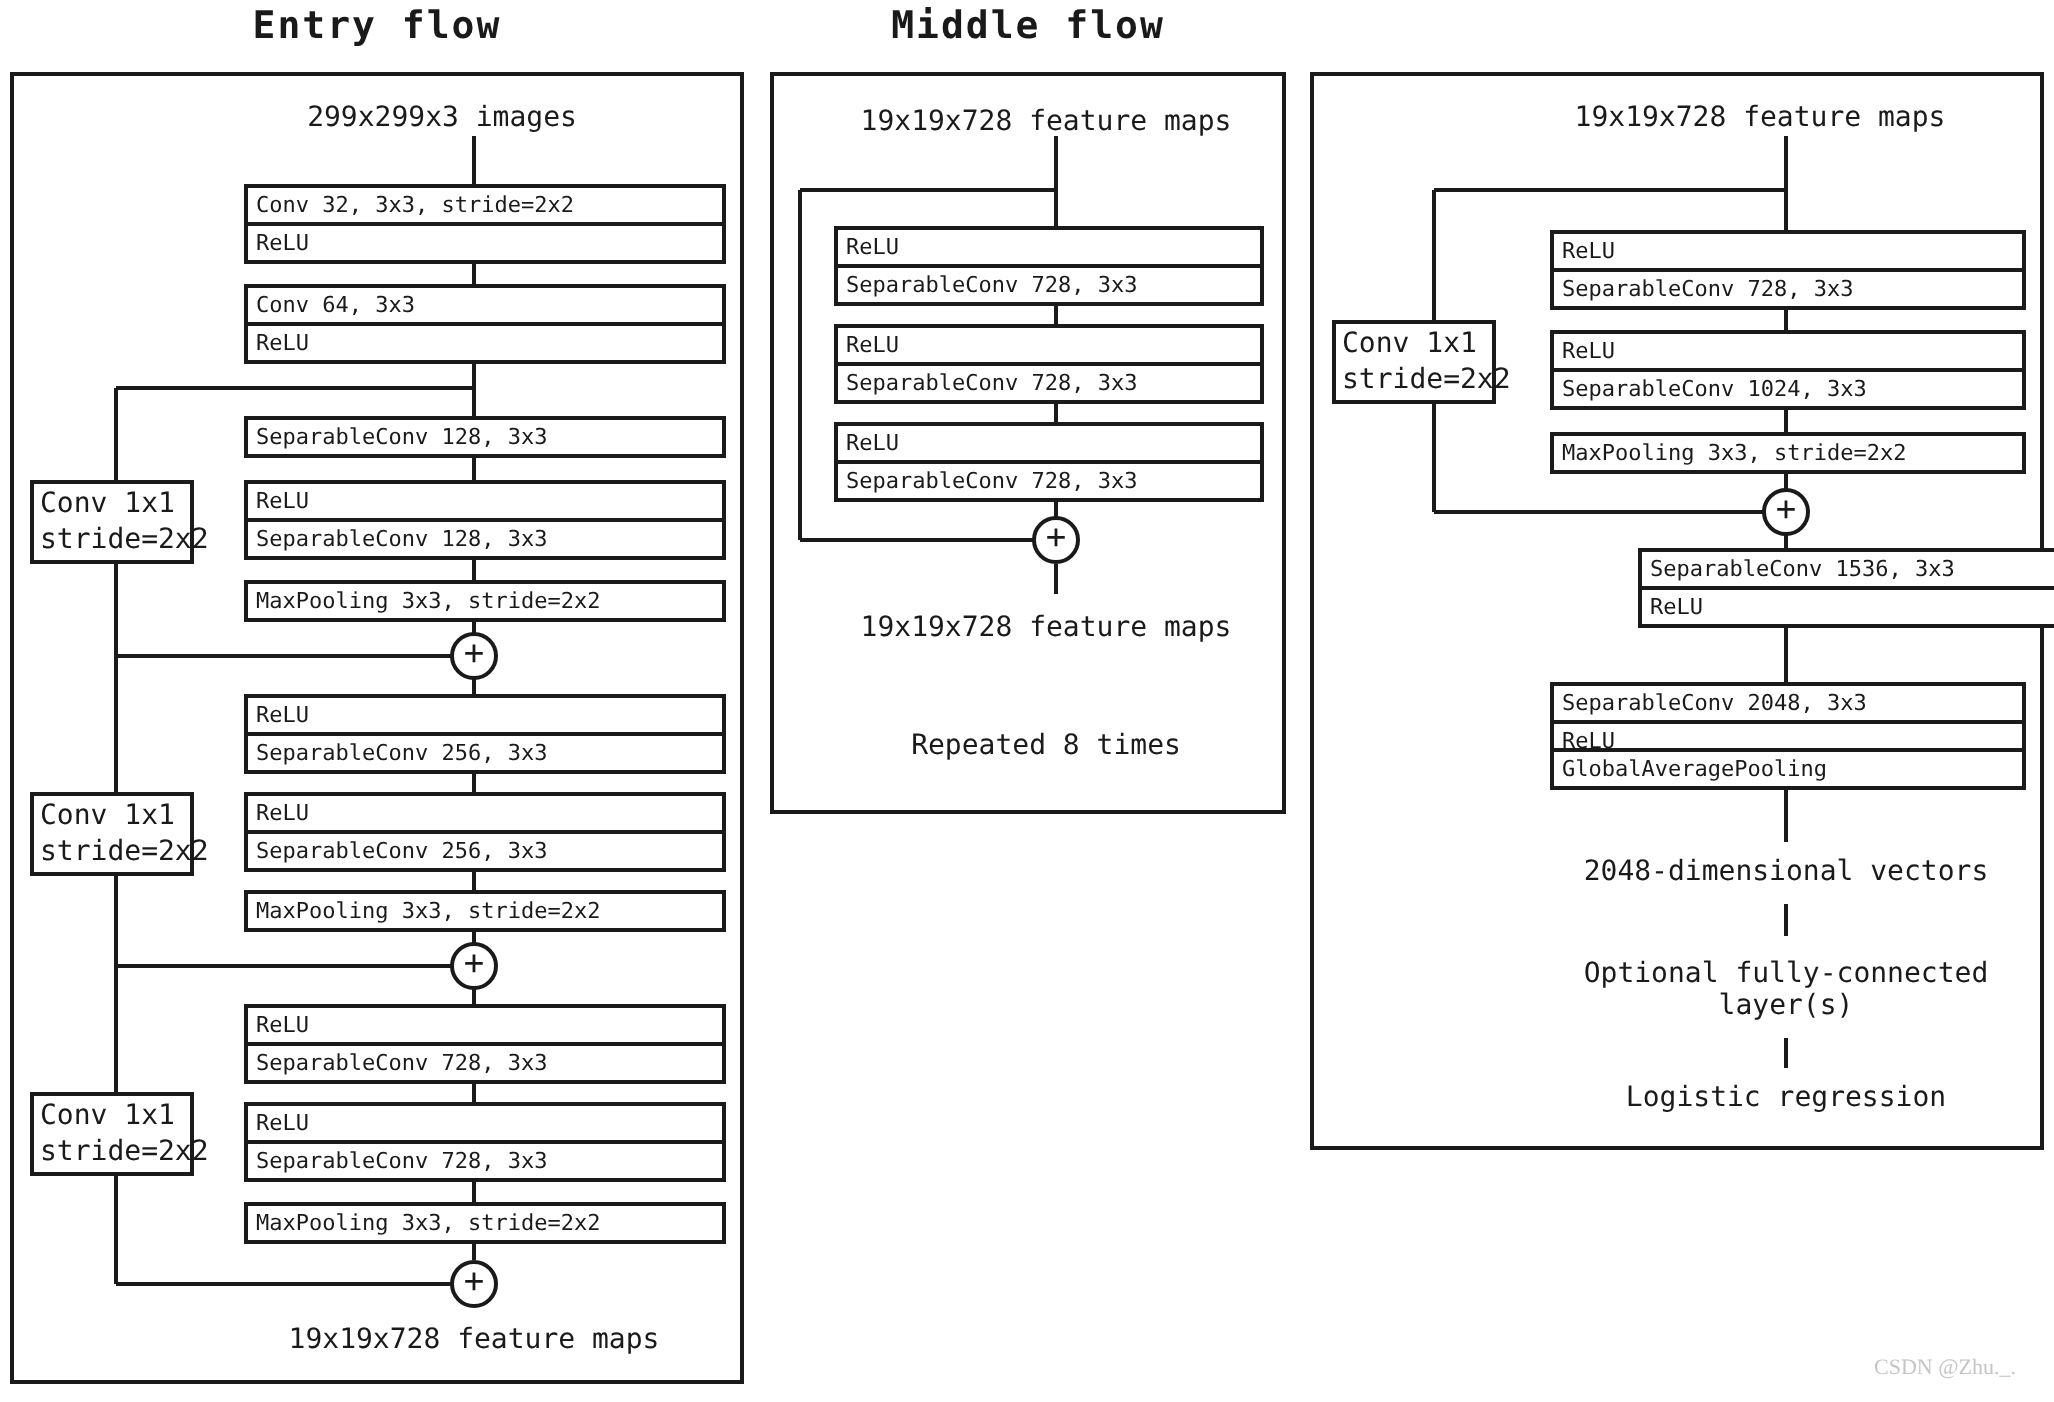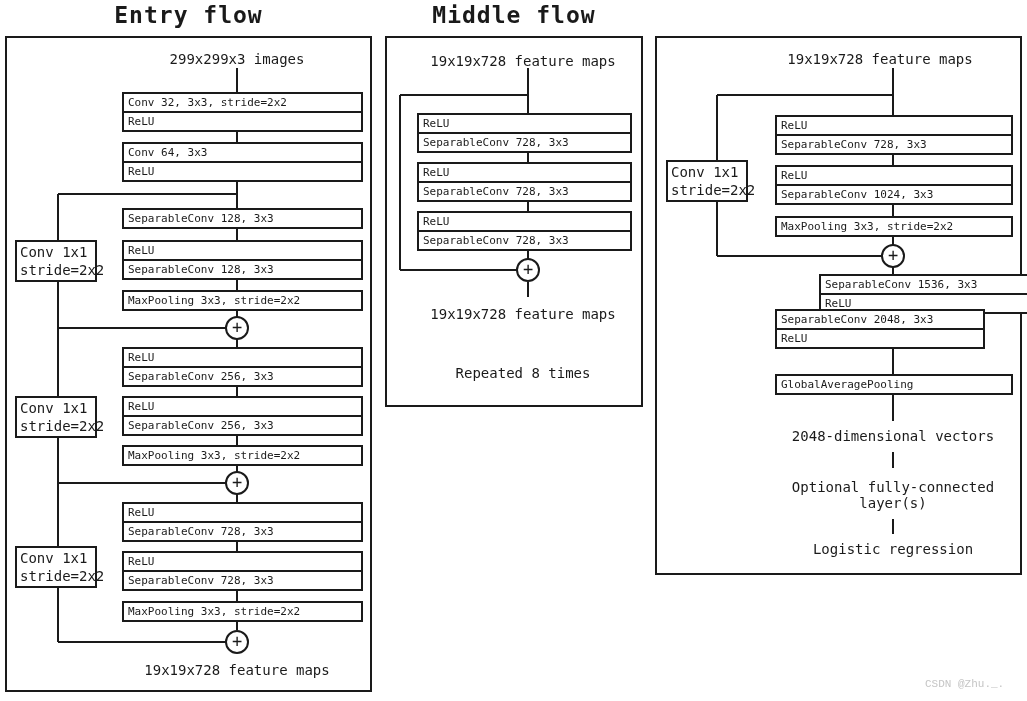--- a/index.html
+++ b/index.html
@@ -2,21 +2,21 @@
 <html><head>
 <meta charset="utf-8">
 <style>
   html,body{margin:0;padding:0;background:#ffffff;}
   #stage{
     position:relative;width:1027px;height:701px;background:#ffffff;
     font-family:"DejaVu Sans Mono","Liberation Mono",monospace;color:#1a1a1a;
     overflow:hidden;
   }
   .flow-title{
-    position:absolute;text-align:center;font-size:23px;font-weight:bold;
+    position:absolute;text-align:center;font-size:19px;font-weight:bold;
     letter-spacing:1px;white-space:nowrap;
   }
   .panel{
     position:absolute;border:2px solid #1a1a1a;background:transparent;
     box-sizing:border-box;z-index:0;
   }
   #lines{position:absolute;left:0;top:0;z-index:1;}
   .box{
     position:absolute;border:2px solid #1a1a1a;background:#ffffff;
     box-sizing:border-box;z-index:2;
@@ -39,22 +39,22 @@
   .plus span{display:block;line-height:19px;font-size:17px;}
   .lbl{
     position:absolute;text-align:center;font-size:14px;height:17px;
     line-height:17px;white-space:nowrap;z-index:2;
   }
   .lbl2{
     position:absolute;text-align:center;font-size:14px;line-height:16px;
     white-space:nowrap;z-index:2;
   }
   #watermark{
-    position:absolute;left:925px;top:678px;width:95px;text-align:left;
-    font-family:Liberation Mono, monospace;
+    position:absolute;left:925px;top:678px;width:95px;text-align:center;
+    font-family:Liberation Serif, serif;
     font-size:11px;z-index:2;
   }
 </style>
 </head>
 <body>
 
 <div id="stage">
 
   <div class="flow-title" style="left:5px;top:2px;width:367px">Entry flow</div>
   <div class="flow-title" style="left:385px;top:2px;width:258px">Middle flow</div>
@@ -81,21 +81,21 @@
 
       <path d="M893 68 V421"></path>
       <path d="M717 95 H893"></path>
       <path d="M717 95 V256"></path>
       <path d="M717 256 H882"></path>
       <path d="M893 452 V468"></path>
       <path d="M893 519 V534"></path>
     </g>
   </svg>
 
-  <div class="lbl" style="left:87px;top:51px;width:300px">299x299x3 images</div>
+  <div class="lbl" style="left:71px;top:51px;width:300px">299x299x3 images</div>
 
   <div class="box" style="left:122px;top:92px;width:241px">
     <div class="row">Conv 32, 3x3, stride=2x2</div>
     <div class="row">ReLU</div>
   </div>
 
   <div class="box" style="left:122px;top:142px;width:241px">
     <div class="row">Conv 64, 3x3</div>
     <div class="row">ReLU</div>
   </div>
@@ -197,21 +197,21 @@
     <div class="srow">stride=2x2</div>
   </div>
   <div class="plus" style="left:881px;top:244px">
     <span>+</span>
   </div>
 
   <div class="box" style="left:819px;top:274px;width:238px">
     <div class="row">SeparableConv 1536, 3x3</div>
     <div class="row">ReLU</div>
   </div>
-  <div class="box" style="left:775px;top:309px;width:210px">
+  <div class="box" style="left:775px;top:341px;width:238px">
     <div class="row">SeparableConv 2048, 3x3</div>
     <div class="row">ReLU</div>
   </div>
   <div class="box" style="left:775px;top:374px;width:238px">
     <div class="row">GlobalAveragePooling</div>
   </div>
 
   <div class="lbl" style="left:743px;top:428px;width:300px">2048-dimensional vectors</div>
   <div class="lbl2" style="left:743px;top:479px;width:300px">
     <div>Optional fully-connected</div>

